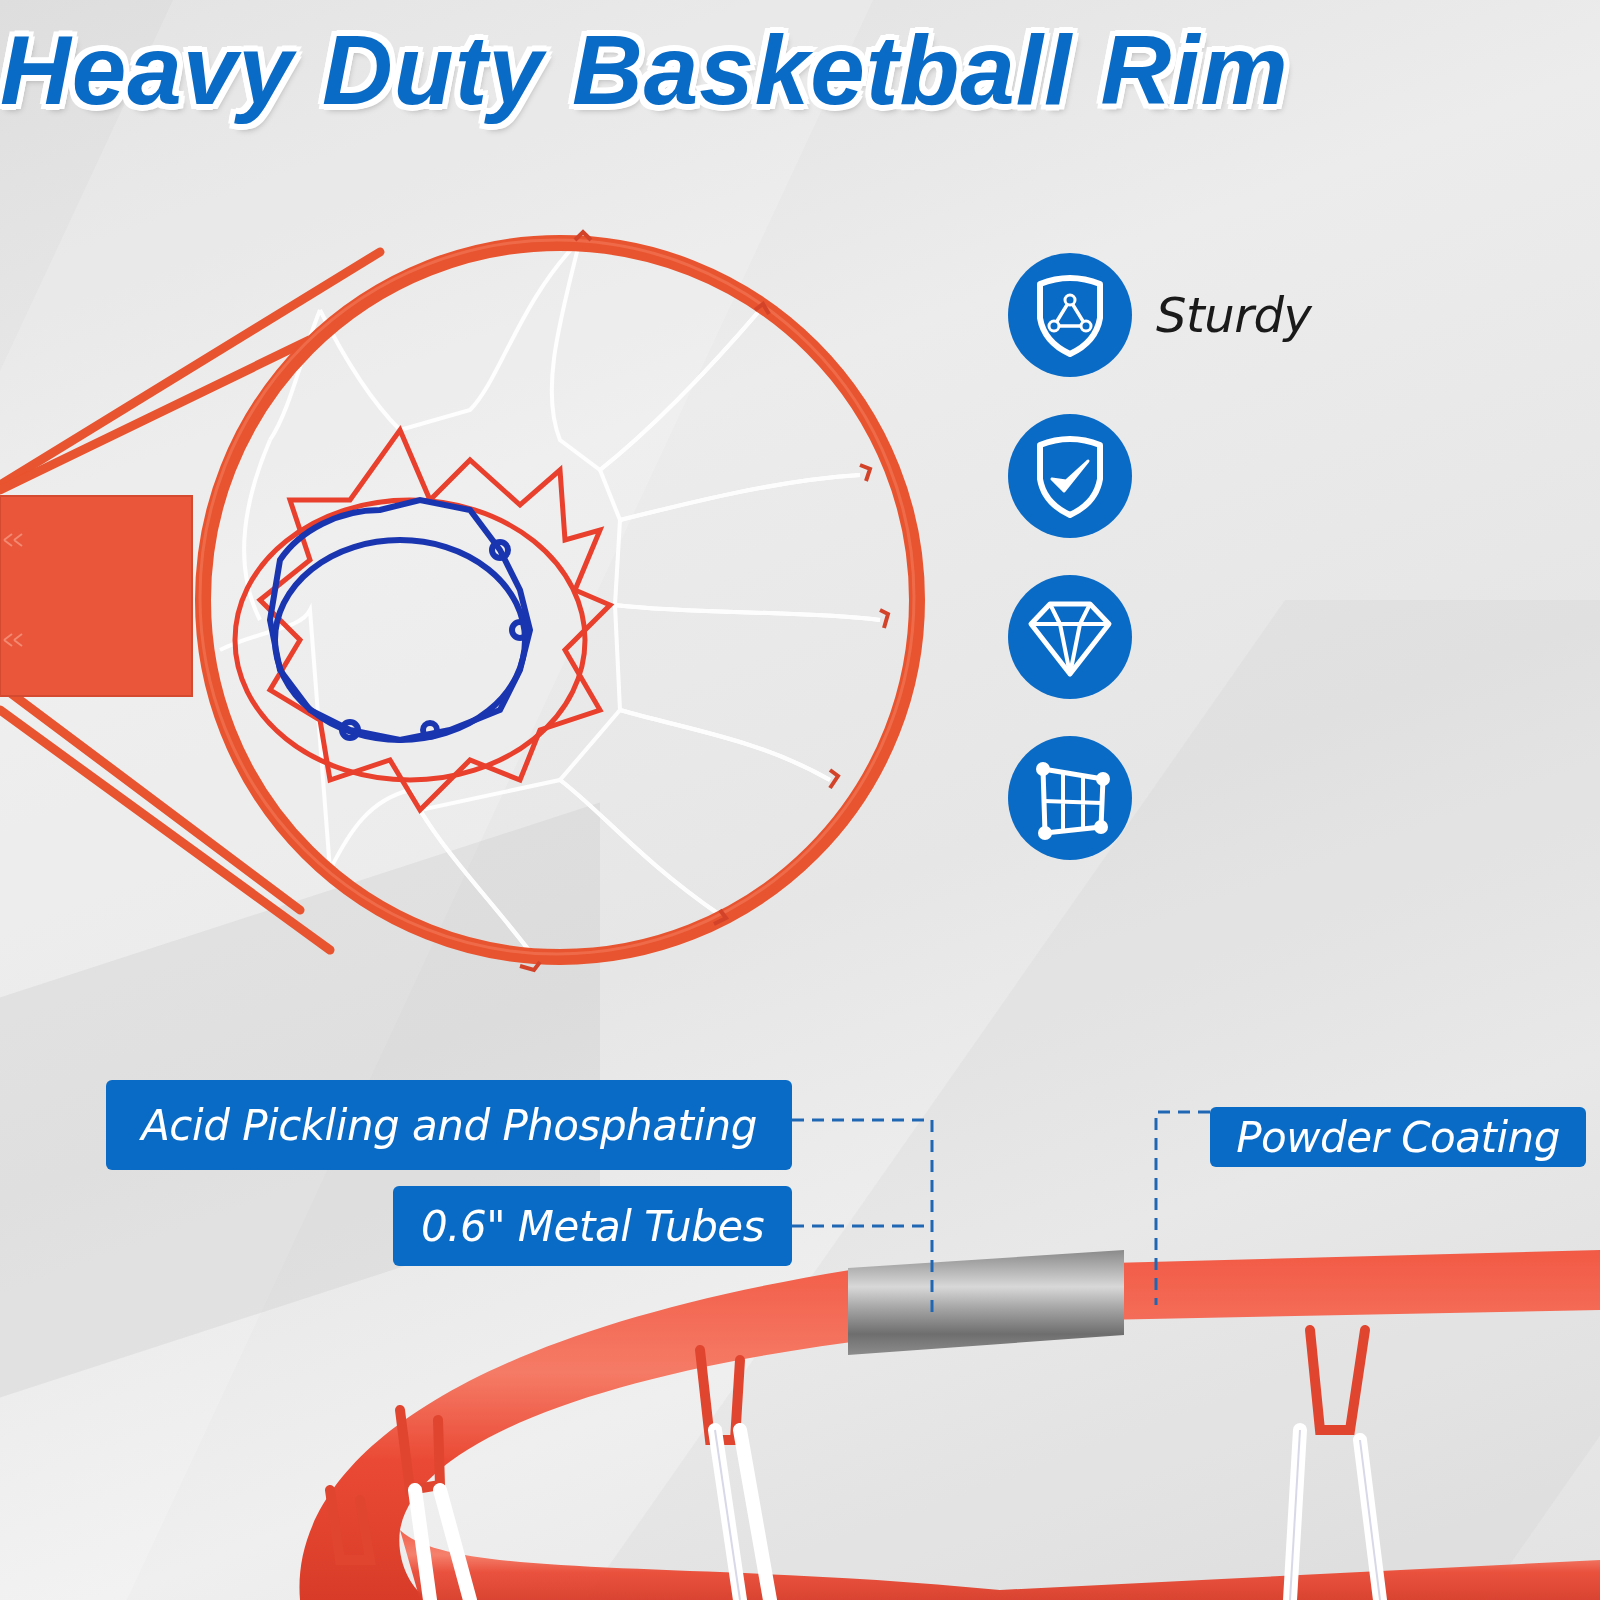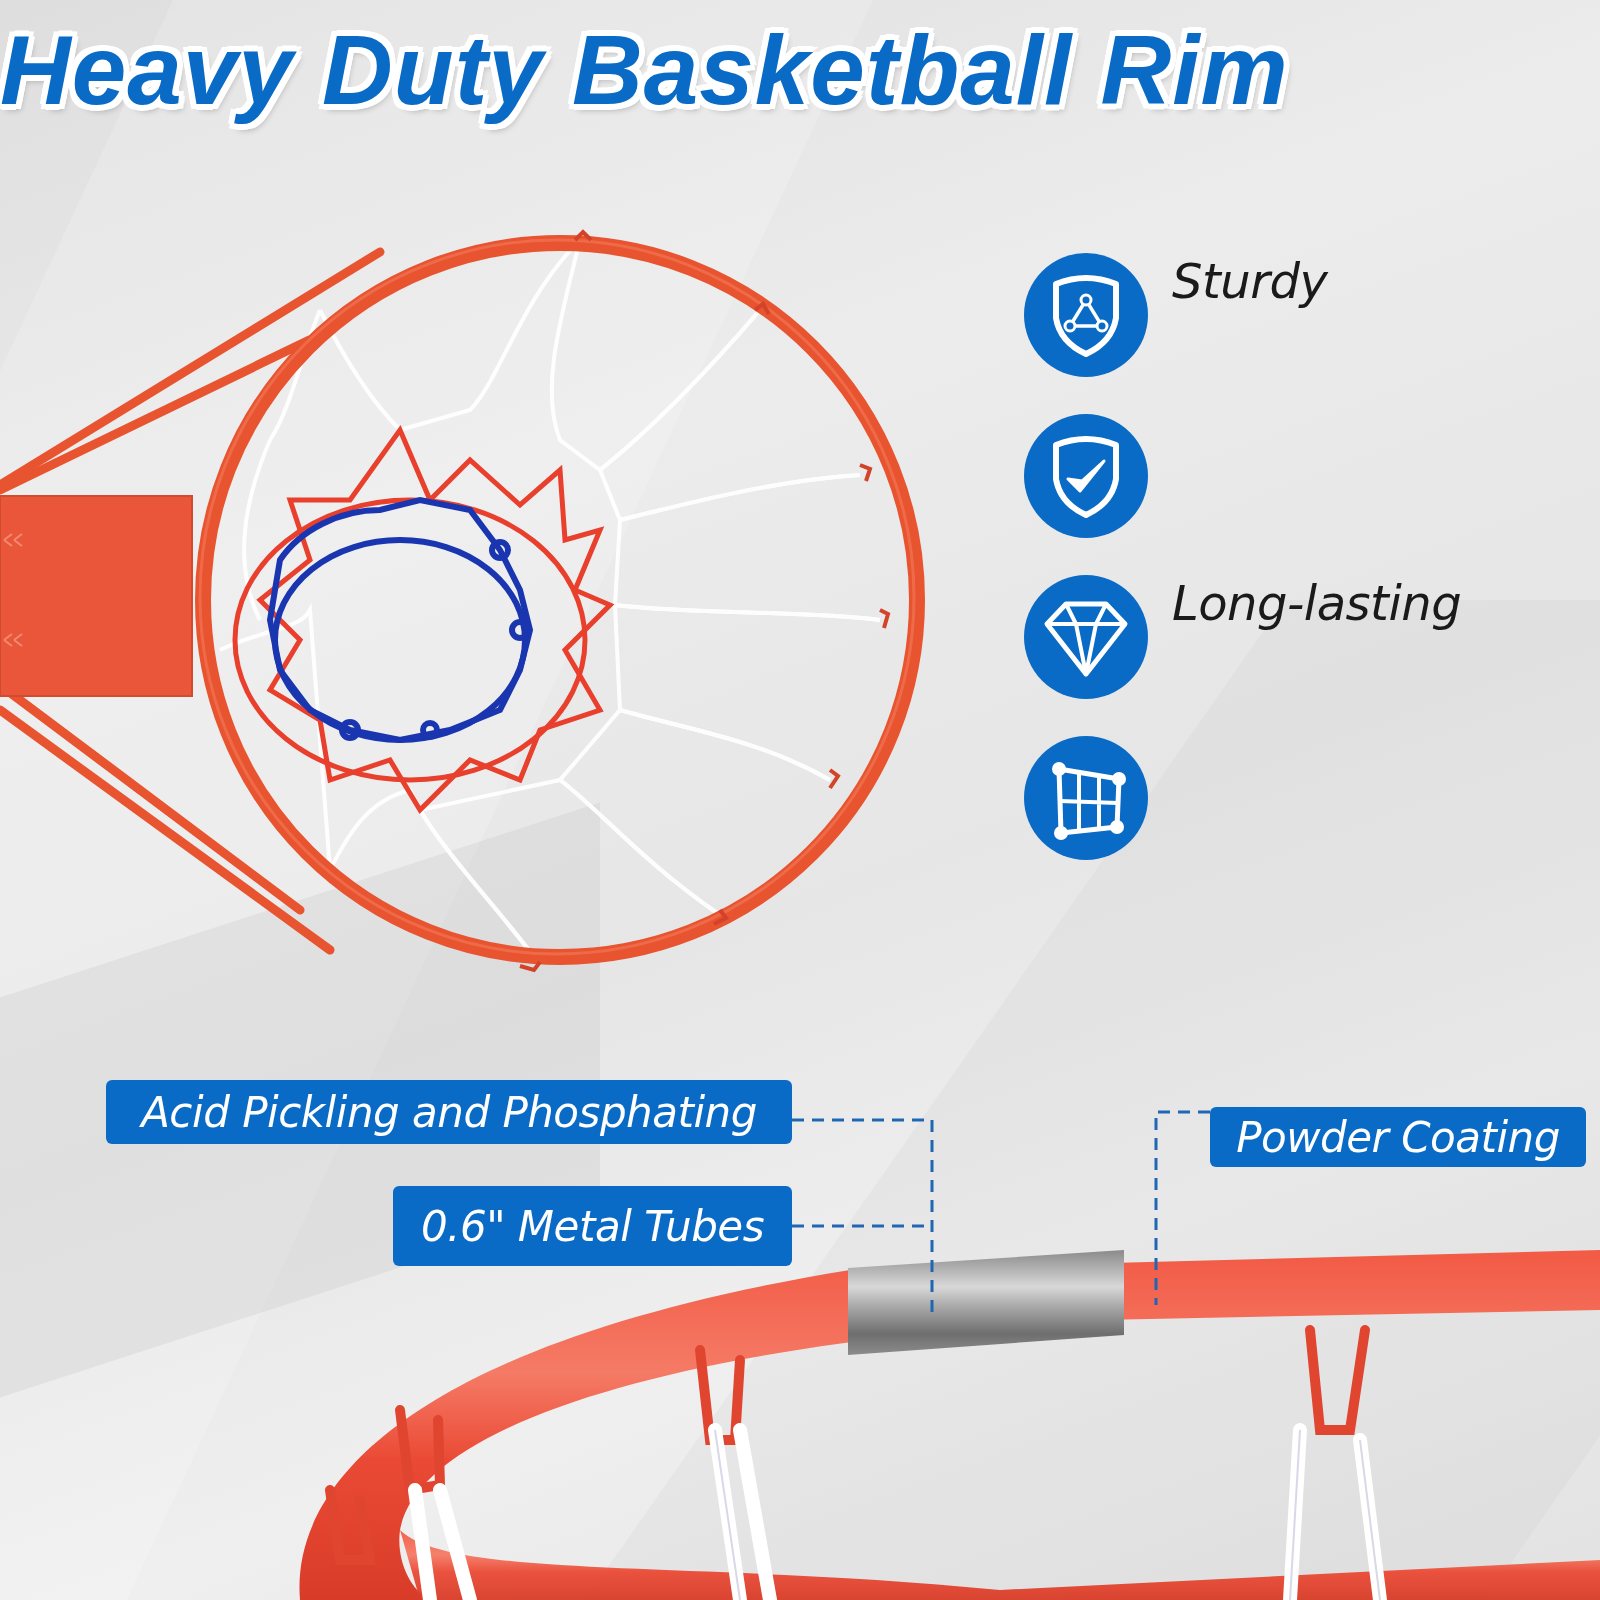--- a/index.html
+++ b/index.html
@@ -22,21 +22,21 @@
     text-shadow:
       -5px -5px 0 #fff, 5px -5px 0 #fff, -5px 5px 0 #fff, 5px 5px 0 #fff,
       0 -6px 0 #fff, 0 6px 0 #fff, -6px 0 0 #fff, 6px 0 0 #fff,
       4px 6px 6px rgba(0,0,0,0.25);
   }
 
   .hoop-top { position: absolute; left: 0; top: 210px; width: 960px; height: 800px; }
   .hoop-bottom { position: absolute; left: 0; top: 1230px; width: 1600px; height: 370px; }
 
   .features { position: absolute; left: 1008px; top: 253px; width: 580px; }
-  .feature { position: absolute; left: 16px; display: flex; height: 124px; }
+  .feature { position: absolute; left: 0; display: flex; align-items: center; height: 124px; }
   .feature .badge {
     width: 124px; height: 124px; border-radius: 50%; background: #0a6bc6;
     display: flex; align-items: center; justify-content: center; flex: none;
   }
   .feature .label {
     margin-left: 24px; font-family: "DejaVu Sans", sans-serif; font-style: italic;
     font-size: 48px; color: #1a1a1a; letter-spacing: -0.5px;
   }
 
   .callout {
@@ -143,21 +143,20 @@
     </div>
   </div>
 
   <div class="feature" style="top:322px">
     <div class="badge">
       <svg width="90" height="90" viewBox="0 0 90 90">
         <path d="M25 12 L65 12 L84 32 L45 82 L6 32 Z" fill="none" stroke="#fff" stroke-width="5" stroke-linejoin="round"></path>
         <path d="M6 32 L84 32 M25 12 L35 32 L45 82 L55 32 L65 12" fill="none" stroke="#fff" stroke-width="4" stroke-linejoin="round"></path>
       </svg>
     </div>
-    <span class="label">Long-lasting</span>
   </div>
 
   <div class="feature" style="top:483px">
     <div class="badge">
       <svg width="90" height="90" viewBox="0 0 90 90">
         <path d="M18 16 L78 26 L76 74 L20 80 Z" fill="none" stroke="#fff" stroke-width="5" stroke-linejoin="round"></path>
         <path d="M38 20 L38 78 M58 23 L58 76 M19 48 L77 50" fill="none" stroke="#fff" stroke-width="4"></path>
         <circle cx="18" cy="16" r="7" fill="#fff"></circle>
           <circle cx="78" cy="26" r="7" fill="#fff"></circle>
         <circle cx="76" cy="74" r="7" fill="#fff"></circle>
@@ -213,15 +212,15 @@
 </svg>
 
 <svg class="connectors" viewBox="0 0 1600 1600">
   <g stroke="#1f66b3" stroke-width="3" stroke-dasharray="12 8" fill="none">
     <path d="M792 1120 L932 1120 L932 1315"></path>
     <path d="M792 1226 L932 1226"></path>
     <path d="M1210 1112 L1156 1112 L1156 1305"></path>
   </g>
 </svg>
 
-<div class="callout" style="left:106px; top:1080px; width:686px; height:64px;">Acid Pickling and Phosphating</div>
+<div class="callout" style="left:106px; top:1080px; width:686px; height:90px;">Acid Pickling and Phosphating</div>
 <div class="callout" style="left:393px; top:1186px; width:399px; height:80px;">0.6" Metal Tubes</div>
 <div class="callout" style="left:1210px; top:1107px; width:376px; height:60px;">Powder Coating</div>
 
 </body></html>

